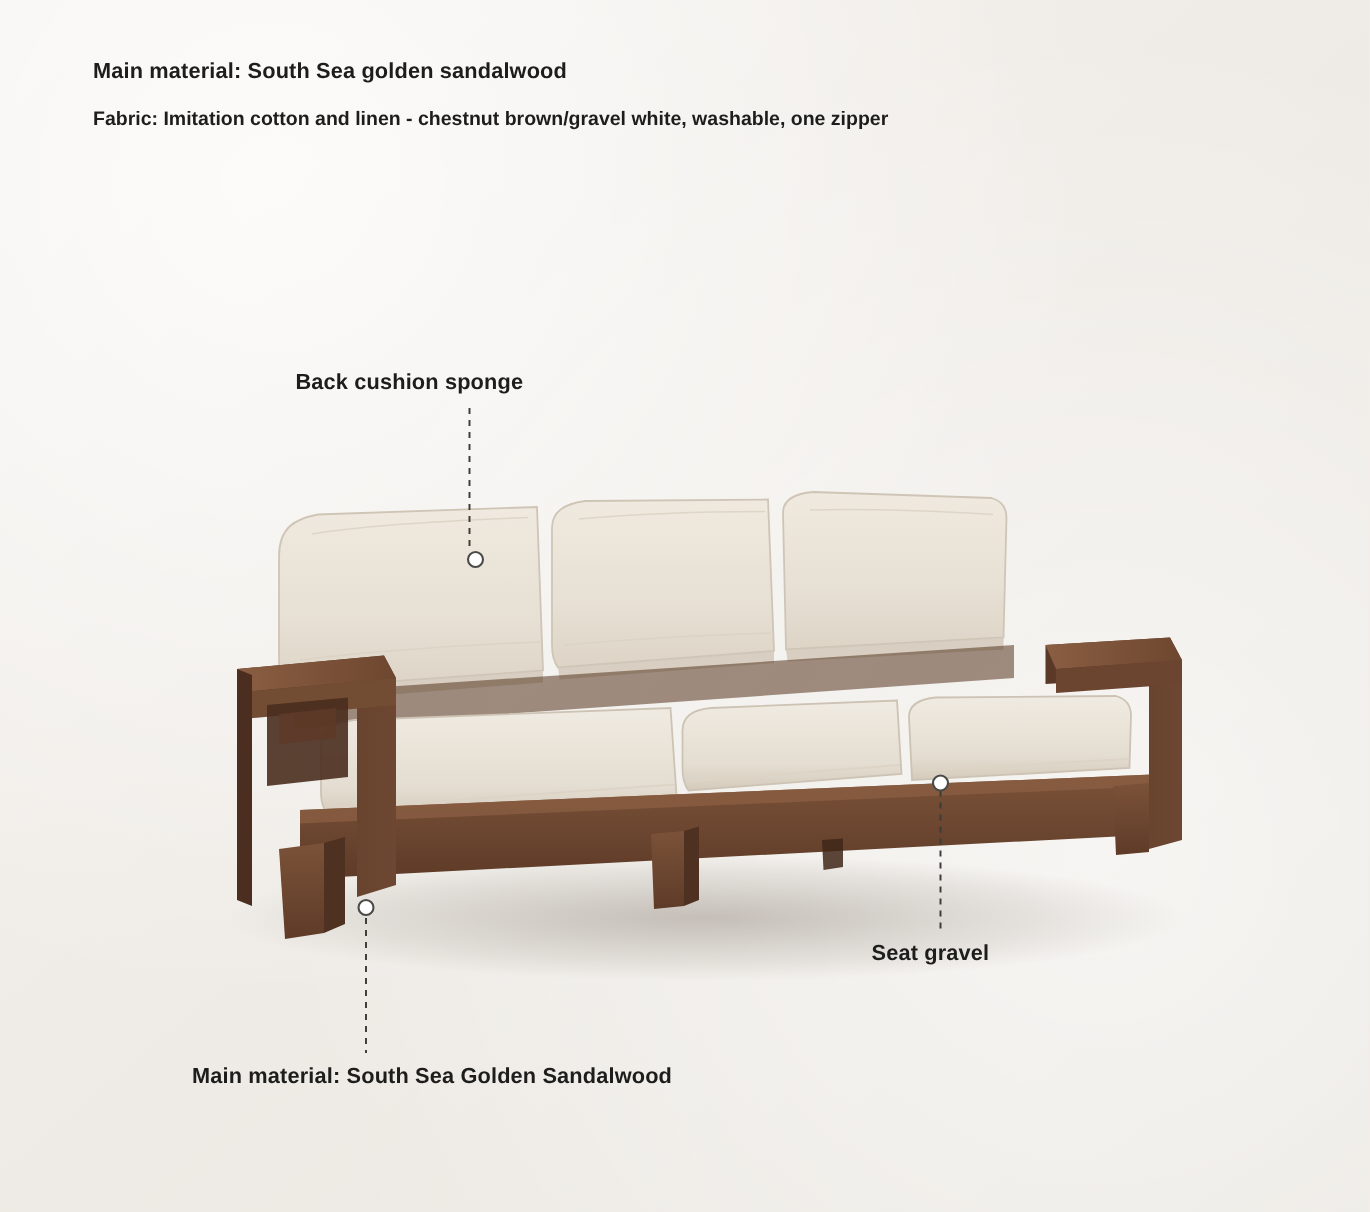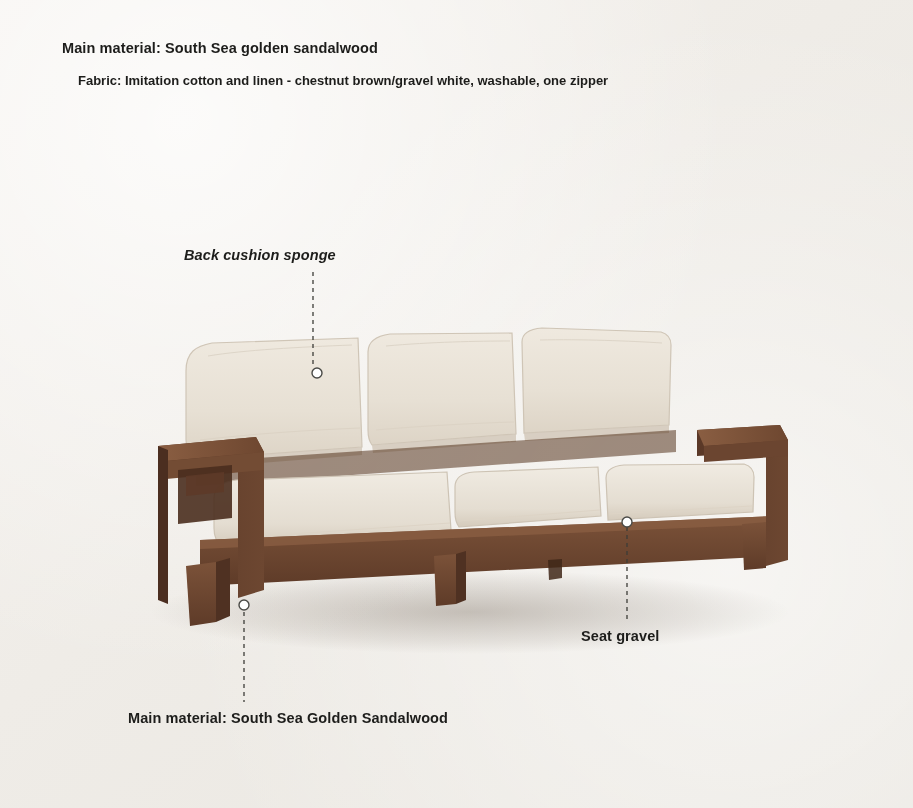--- a/index.html
+++ b/index.html
@@ -42,32 +42,32 @@
   .spec-line-2 {
     font-size: 19.5px;
     font-weight: bold;
     line-height: 1.32;
     margin: 0 0 12px 0;
     max-width: 620px;
   }
   .spec-line-3 {
     font-size: 13px;
     font-weight: bold;
-    margin: 16px;
+    margin: 0;
     line-height: 1.25;
   }
 
   .callout-label {
     position: absolute;
     font-size: 14.5px;
     font-weight: bold;
     white-space: nowrap;
     letter-spacing: 0.1px;
   }
-  #label-back-cushion { left: 184px; top: 247px; font-style: italic; }
+  #label-back-cushion { left: 197px; top: 247px; }
   #label-seat-sponge  { left: 581px; top: 628px; }
   #label-main-material{ left: 128px; top: 710px; }
 
   .sofa-stage {
     position: absolute;
     left: 0;
     top: 0;
     width: 913px;
     height: 808px;
   }

